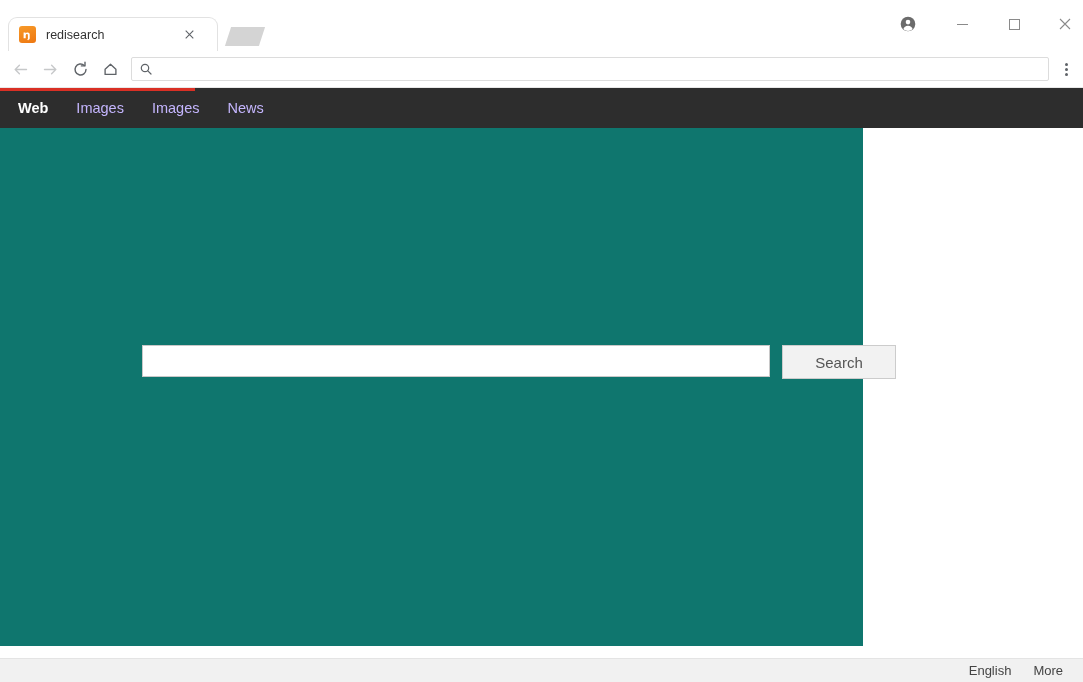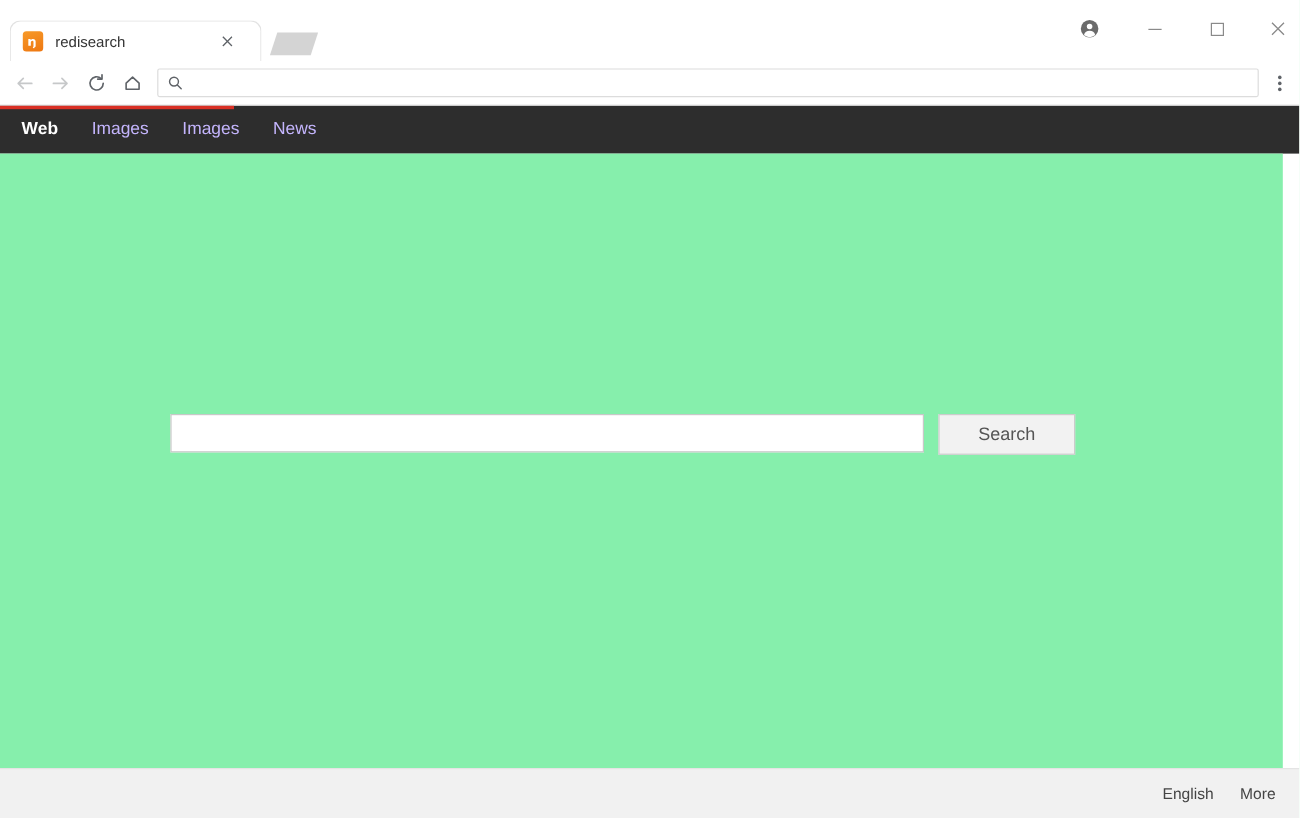--- a/index.html
+++ b/index.html
@@ -114,22 +114,22 @@
     background: #2d2d2d;
     display: flex; align-items: center; padding-left: 18px;
   }
   .sitenav-item {
     font-size: 14.5px; color: #c4b5fd; margin-right: 28px;
     white-space: nowrap;
   }
   .sitenav-item.active { color: #ffffff; font-weight: 700; }
 
   .content {
-    position: absolute; top: 40px; left: 0; width: 1069px; height: 518px;
-    background: #86efac;
+    position: absolute; top: 40px; left: 0; width: 863px; height: 518px;
+    background: #0f766e;
   }
 
   .searchrow {
     position: absolute; top: 217px; left: 142px;
     display: flex; align-items: flex-start;
   }
   .searchfield {
     width: 628px; height: 32px;
     border: 1px solid #c8c8c8; background: #ffffff;
     font-family: "Liberation Sans", sans-serif;
@@ -140,21 +140,21 @@
     margin-left: 12px;
     width: 114px; height: 34px;
     background: #f2f2f2;
     border: 1px solid #cccccc;
     font-family: "Liberation Sans", sans-serif;
     font-size: 15px; color: #555555;
     cursor: pointer; border-radius: 0;
   }
 
   .footer {
-    position: absolute; bottom: 0; left: 0; width: 1083px; height: 42px;
+    position: absolute; bottom: 0; left: 0; width: 1083px; height: 24px;
     background: #f1f1f1; border-top: 1px solid #e4e4e4;
     display: flex; align-items: center; justify-content: flex-end;
     padding-right: 20px;
     padding-left: 30px;
   }
   .footer-link {
     font-size: 13px; color: #444444; margin-left: 22px; text-decoration: none;
     white-space: nowrap;
   }
 </style>

